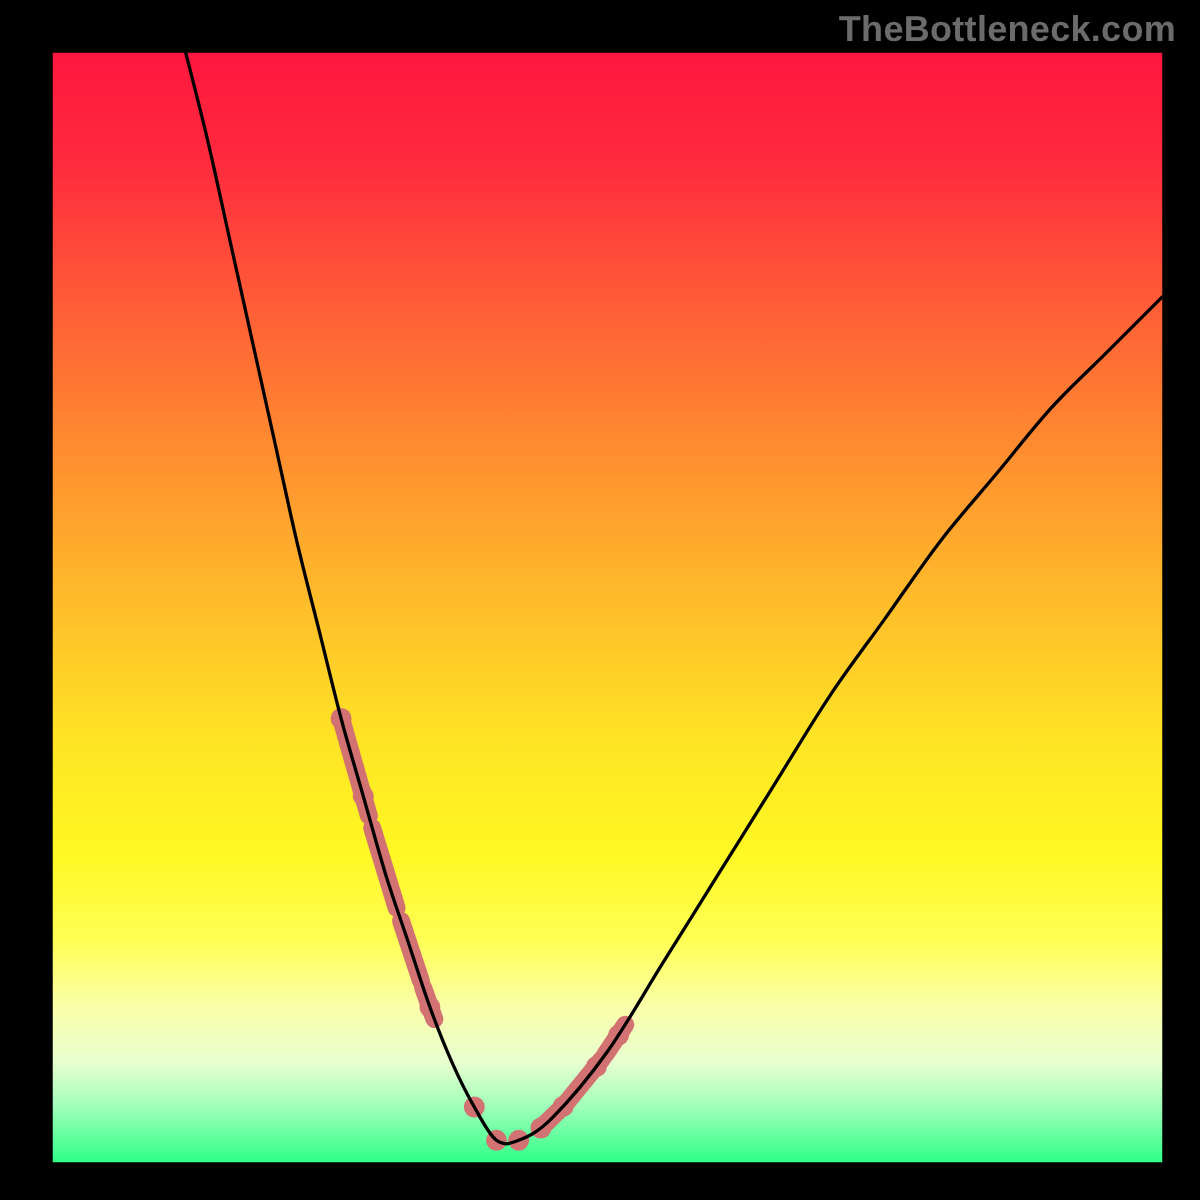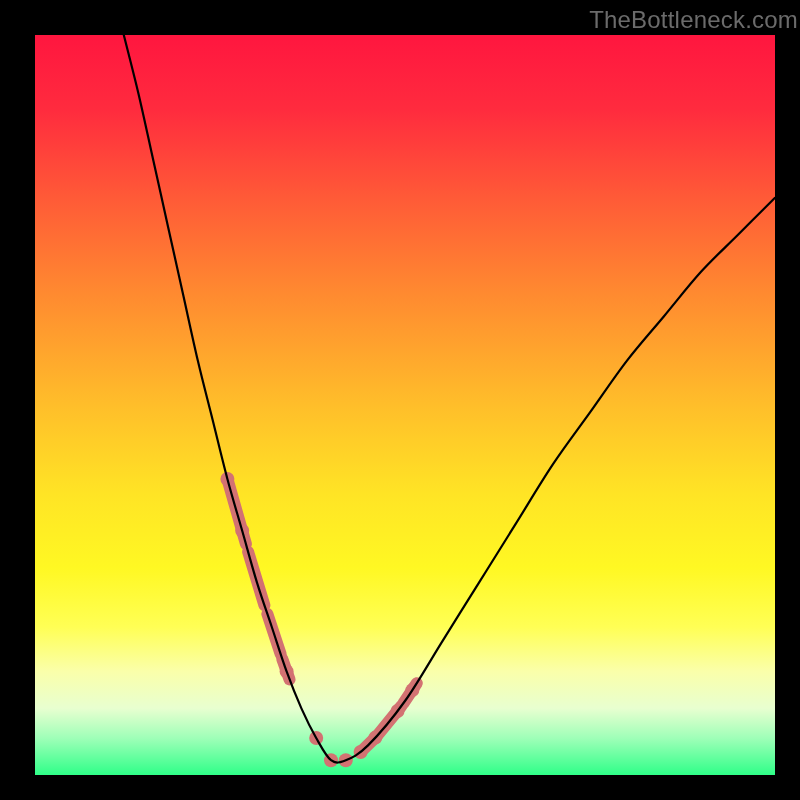--- a/index.html
+++ b/index.html
@@ -20,24 +20,24 @@
   .plot {
     position: absolute;
     left: 35px;
     top: 35px;
     width: 740px;
     height: 740px;
   }
   .watermark {
     position: absolute;
     top: 6px;
-    right: 2px;
+    right: 16px;
     color: #6b6b6b;
     font-size: 24px;
-    font-weight: 400;
+    font-weight: 700;
     letter-spacing: 0.2px;
   }
   svg { display: block; }
 </style>
 </head>
 <body>
 
 <div class="stage">
   <div class="watermark">TheBottleneck.com</div>
   <div class="plot">

